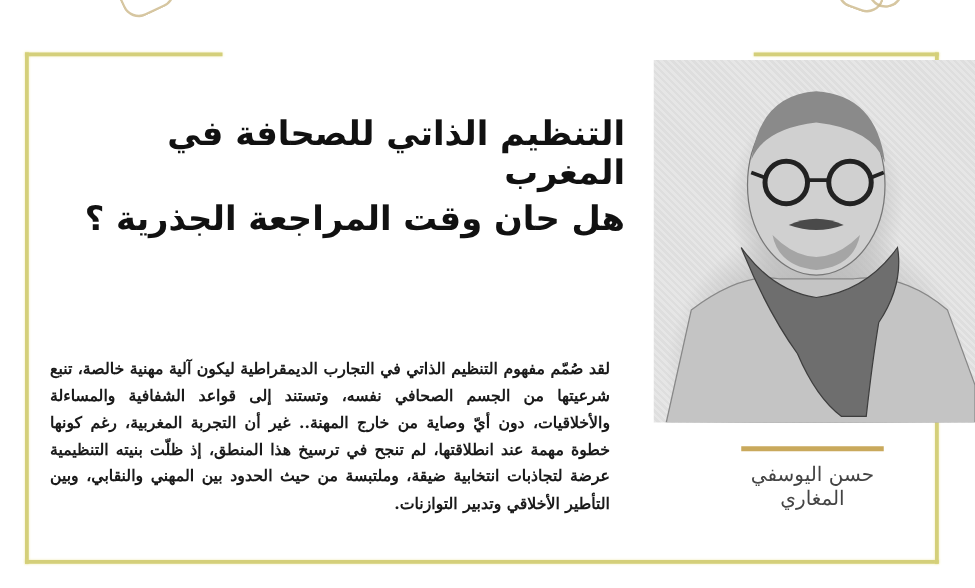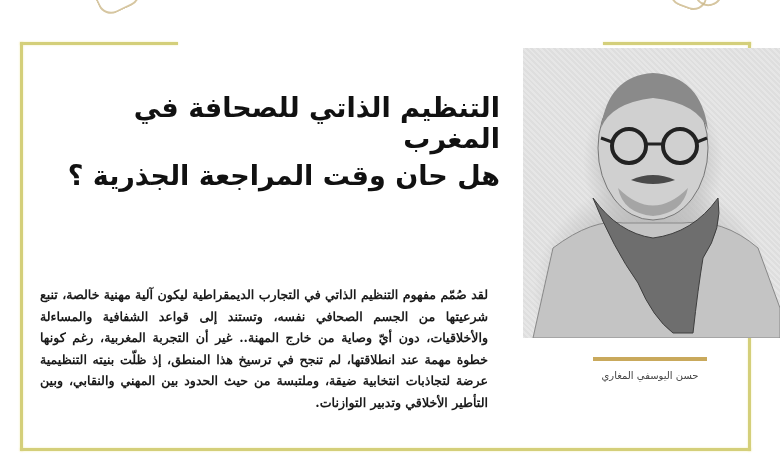--- a/index.html
+++ b/index.html
@@ -33,21 +33,21 @@
         repeating-linear-gradient(45deg, #e6e6e6 0 2px, #dedede 2px 4px);
       overflow: hidden;
     }
     .photo svg { position: absolute; left: 0; top: 0; }
     .author-bar {
       position: absolute; left: 593px; top: 357px; width: 114px; height: 4px;
       background: #c9a95c;
     }
     .author-name {
       position: absolute; left: 580px; top: 370px; width: 140px; text-align: center;
-      direction: rtl; color: #444; font-size: 10px;
+      direction: rtl; color: #444; font-size: 16px;
       font-family: "DejaVu Sans", sans-serif;
     }
   </style>
 </head>
 <body>
 
 <div class="ornament" style="left:98px; top:-10px; width:40px; height:18px; transform:rotate(-25deg);"></div>
 <div class="ornament" style="left:668px; top:-10px; width:34px; height:16px; transform:rotate(20deg);"></div>
 <div class="ornament" style="left:696px; top:-10px; width:24px; height:14px; transform:rotate(-15deg);"></div>
 

